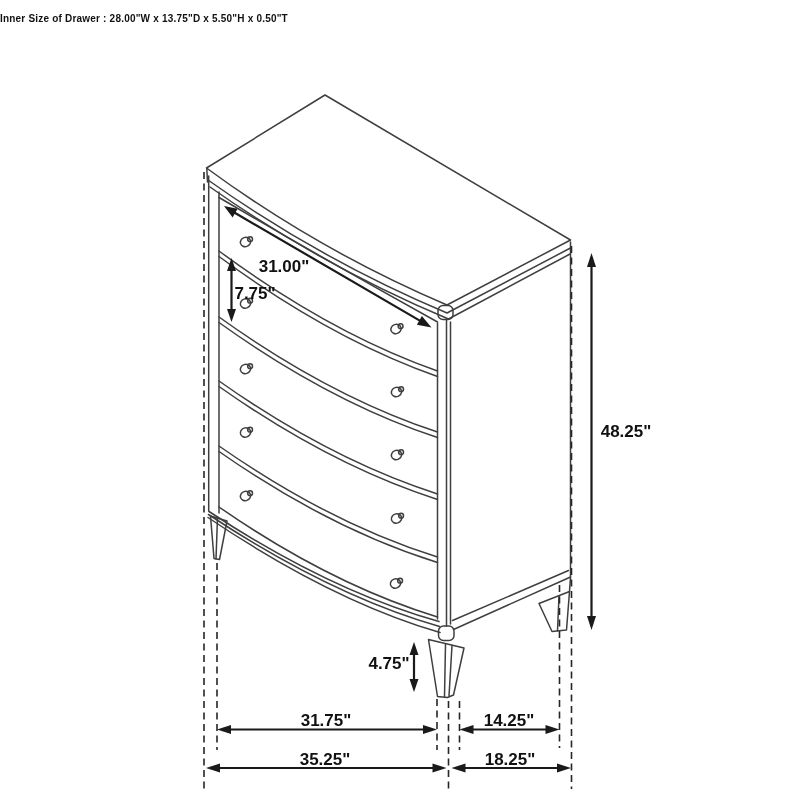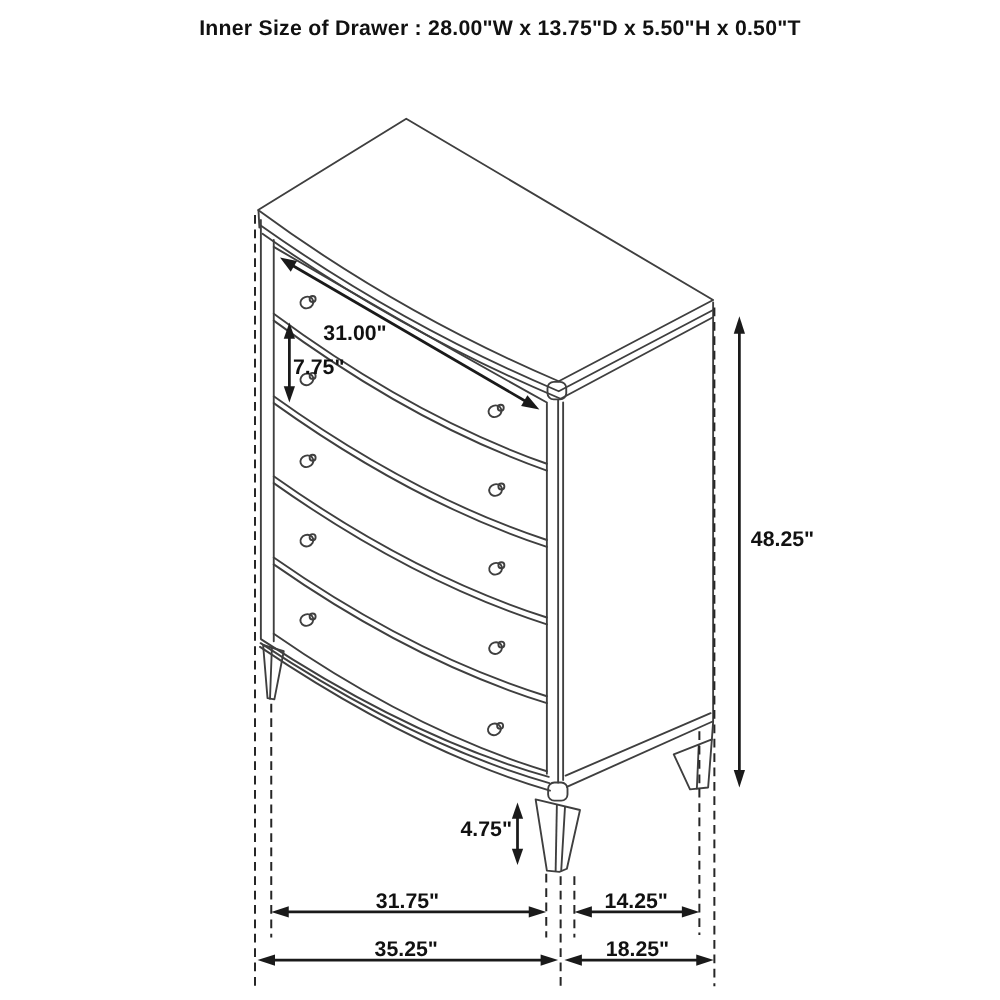--- a/index.html
+++ b/index.html
@@ -15,22 +15,21 @@
     width: 800px;
     height: 800px;
     overflow: hidden;
     background: #ffffff;
   }
   .page-title {
     position: absolute;
     top: 13px;
     left: 0;
     width: 100%;
-    text-align: center;
-    font-size: 17px;
+    font-size: 10px;
     font-weight: bold;
     color: #111111;
     letter-spacing: 0.2px;
     white-space: pre;
   }
   svg { position: absolute; top: 0; left: 0; }
   .furn {
     fill: none;
     stroke: #3f3f3f;
     stroke-width: 1.5;

